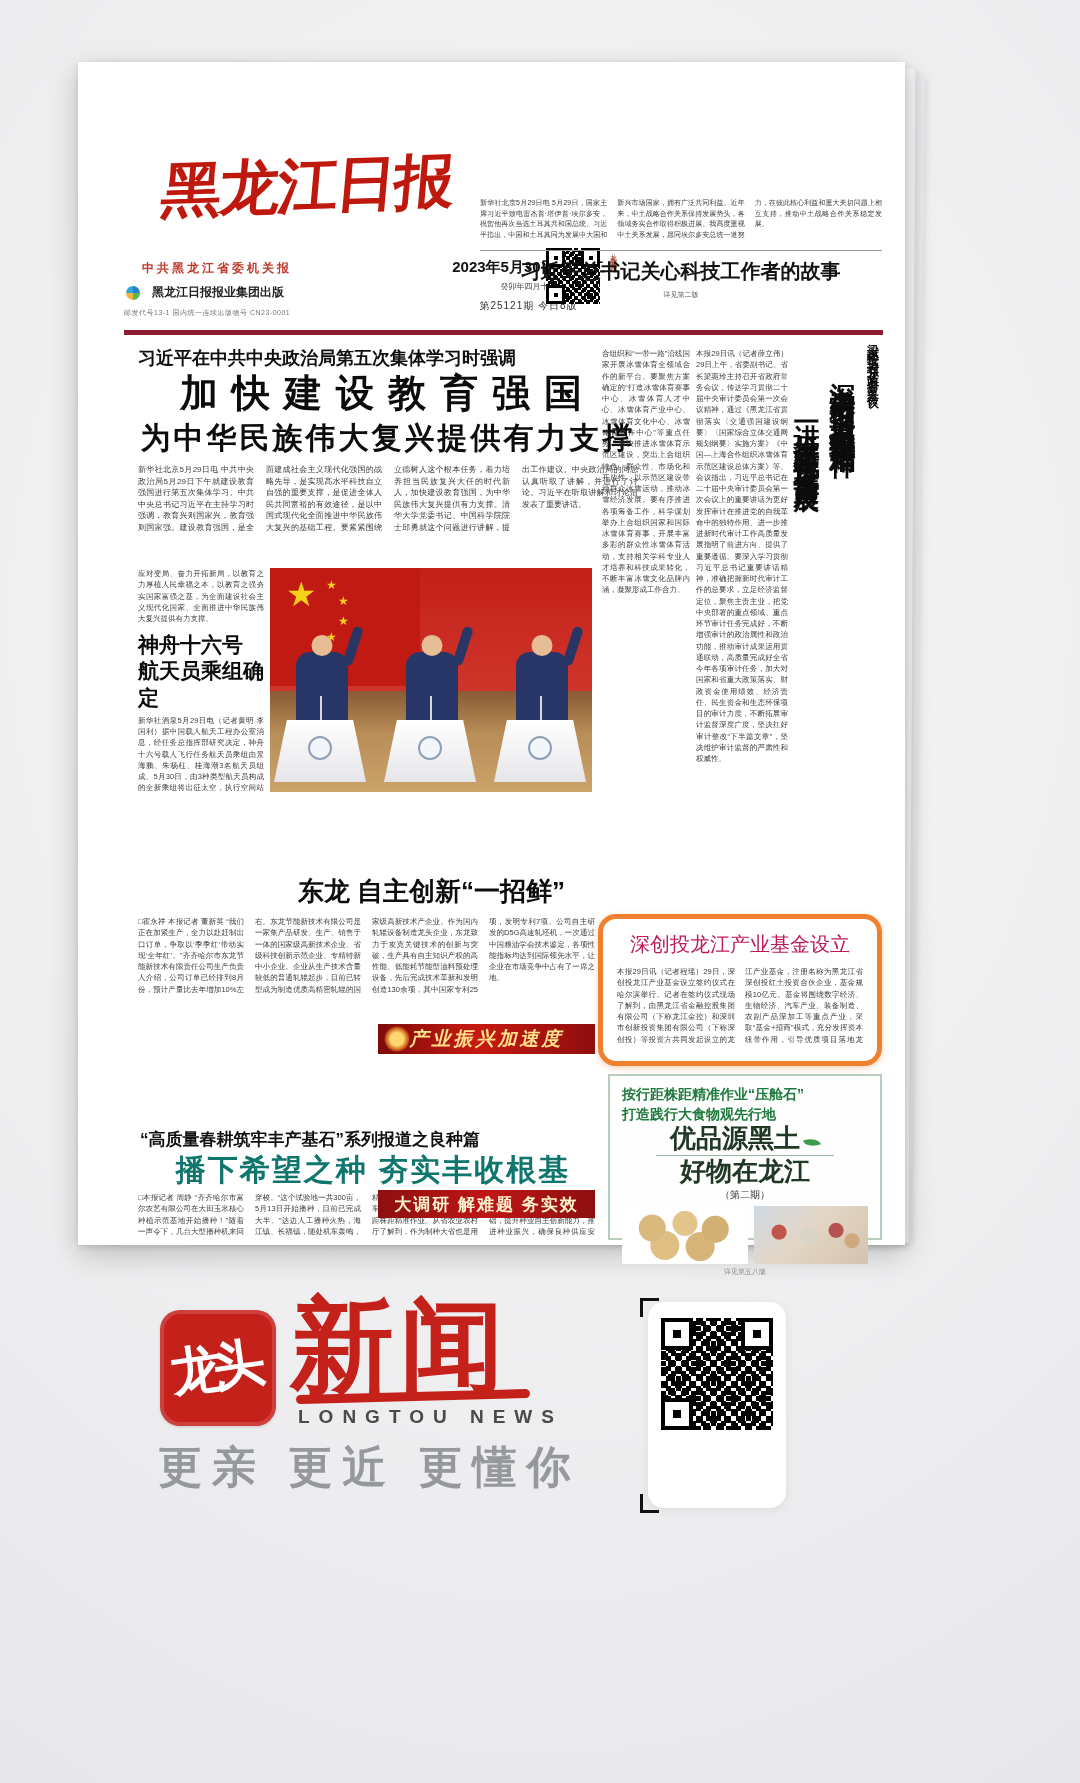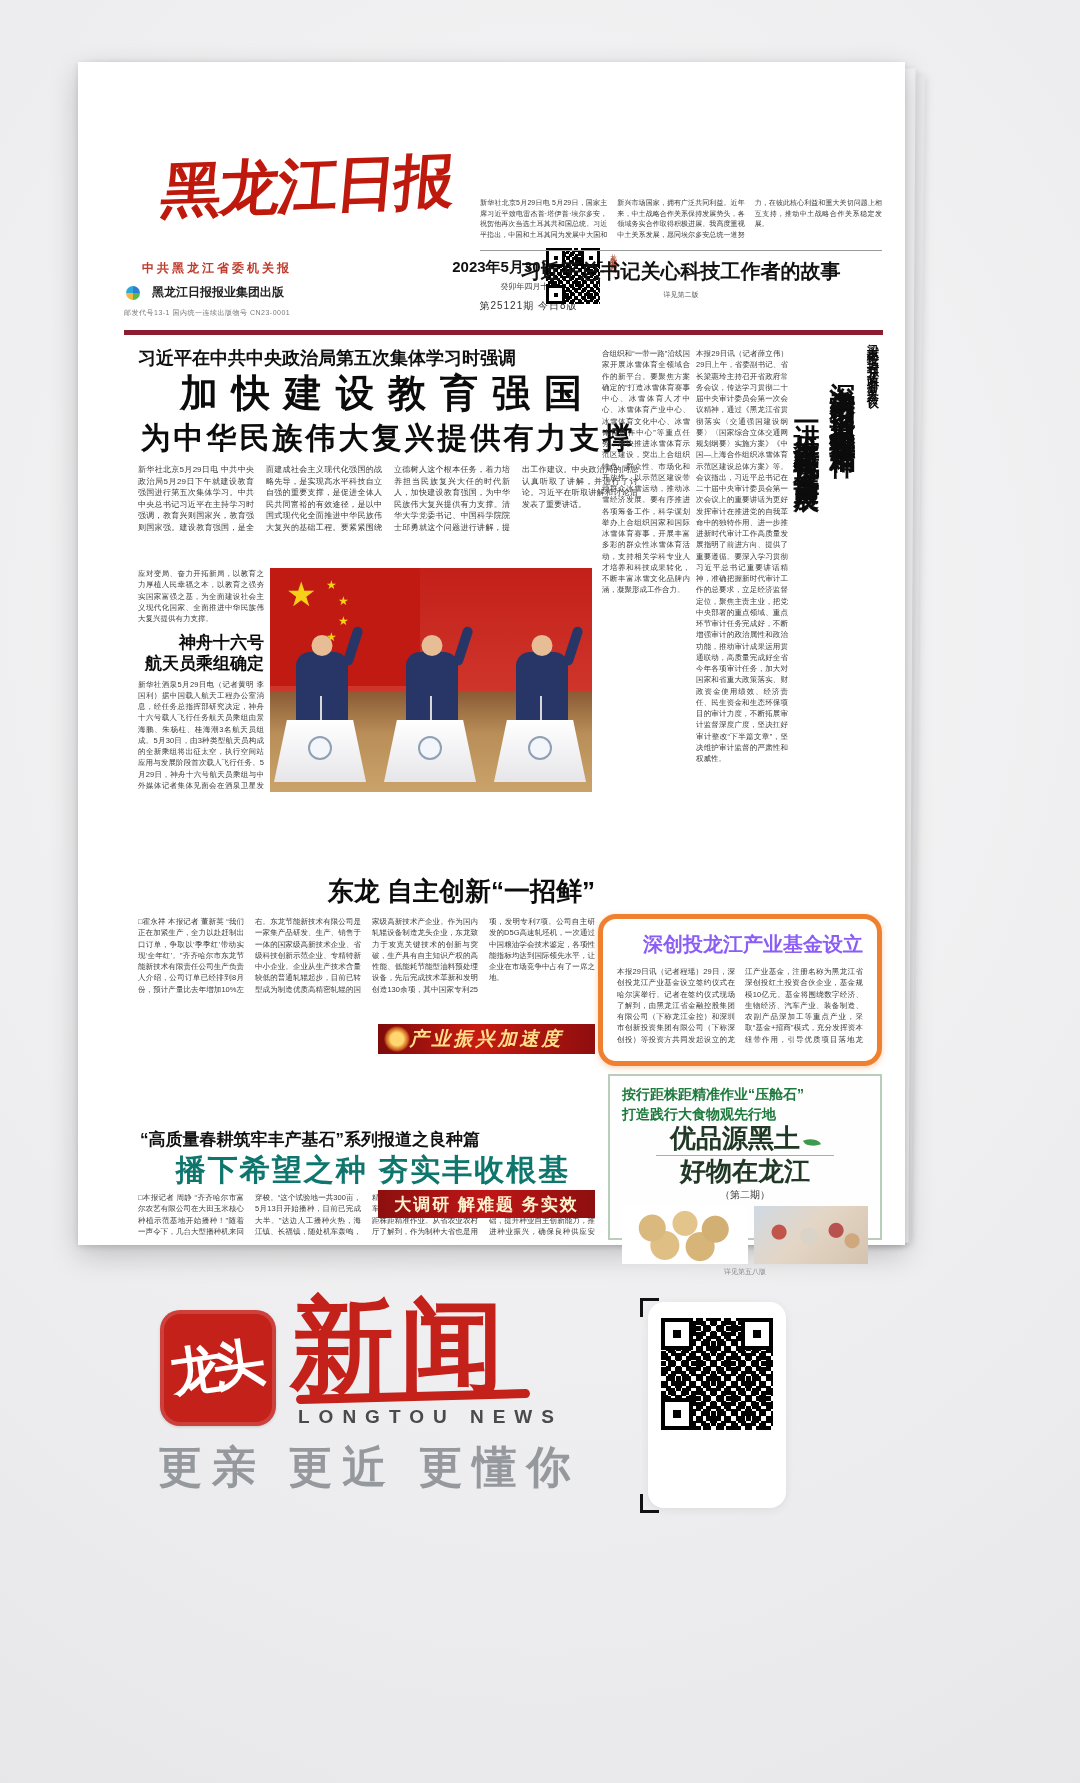--- a/index.html
+++ b/index.html
@@ -53,21 +53,21 @@
   .ms-kicker{left:60px;top:284px;font-size:18px;}
   .ms-h1{left:60px;top:306px;width:500px;text-align:center;font-size:38px;font-weight:bold;
     letter-spacing:14px;color:#0c0c0c;white-space:nowrap;}
   .ms-h2{left:60px;top:356px;width:500px;text-align:center;font-size:30px;font-weight:bold;
     letter-spacing:3px;color:#0c0c0c;white-space:nowrap;}
   .ms-body{left:60px;top:402px;width:500px;height:98px;column-count:4;column-gap:12px;
     font-size:8px;line-height:1.45;}
   
   .sz{left:60px;top:506px;width:126px;height:224px;display:flex;flex-direction:column;}
   .sz-pre{font-size:7.5px;line-height:1.5;height:64px;}
-  .sz-h{text-align:right;font-size:17px;font-weight:bold;color:#0c0c0c;line-height:1.25;}
+  .sz-h{text-align:left;font-size:21px;font-weight:bold;color:#0c0c0c;line-height:1.25;}
   .sz-body{font-size:7.5px;line-height:1.5;flex:1;margin-top:4px;}
   
   .photo{left:192px;top:506px;width:322px;height:224px;overflow:hidden;
     background:linear-gradient(180deg,#c32019 0%,#cf352a 55%,#8a5a35 55%,#b98e58 74%,#caa36a 100%);}
   .flag{position:absolute;left:0;top:0;width:150px;height:118px;background:#c11a12;}
   .star{position:absolute;color:#f7d117;}
   .star-big{left:16px;top:6px;font-size:34px;}
   .s1{left:56px;top:10px;font-size:12px;} .s2{left:68px;top:26px;font-size:12px;}
   .s3{left:68px;top:46px;font-size:12px;} .s4{left:56px;top:62px;font-size:12px;}
   .astro{position:absolute;width:52px;height:74px;background:#283667;border-radius:14px 14px 0 0;bottom:66px;}
@@ -87,32 +87,32 @@
   .rc{top:286px;height:556px;font-size:7.5px;line-height:1.5;}
   .rc-a{left:524px;width:88px;}
   .rc-b{left:618px;width:92px;}
   .vert{writing-mode:vertical-rl;color:#0c0c0c;}
   .v-kicker{left:786px;top:272px;height:280px;font-size:12px;font-weight:bold;letter-spacing:4px;}
   .v-h1{left:748px;top:300px;height:530px;font-size:26px;font-weight:900;letter-spacing:4px;}
   .v-h2{left:712px;top:342px;height:530px;font-size:26px;font-weight:900;letter-spacing:4px;}
   
   .fund{left:520px;top:852px;width:284px;height:152px;background:#fff;border:5px solid #ee8030;
     border-radius:18px;box-shadow:0 2px 6px rgba(238,128,48,.35);padding:12px 14px;box-sizing:border-box;}
-  .fund-h{text-align:right;font-size:20px;font-weight:bold;color:#8b5cf6;margin-bottom:8px;}
+  .fund-h{text-align:center;font-size:20px;font-weight:normal;color:#be185d;margin-bottom:8px;}
   .fund-body{column-count:2;column-gap:10px;font-size:7.5px;line-height:1.5;height:86px;}
   
   .banner{display:flex;align-items:center;justify-content:center;font-weight:900;overflow:hidden;}
   .banner1{left:300px;top:962px;width:217px;height:30px;color:#ffdf8a;font-size:19px;font-style:italic;
     letter-spacing:3px;background:linear-gradient(90deg,#7e0b0b,#c61a12 45%,#8f0e0e);}
   .banner1::before{content:"";position:absolute;left:6px;width:26px;height:26px;border-radius:50%;
     background:radial-gradient(circle,#ffd76e 0 35%,rgba(255,160,40,.55) 60%,transparent 72%);}
   .banner2{left:300px;top:1128px;width:217px;height:28px;color:#fff3cf;font-size:17px;
     letter-spacing:2px;background:linear-gradient(90deg,#8d0f0f,#c01616 50%,#8d0f0f);}
   
-  .dl-h{left:190px;top:812px;width:327px;text-align:right;font-size:26px;font-weight:bold;
+  .dl-h{left:190px;top:812px;width:327px;text-align:center;font-size:26px;font-weight:bold;
     color:#0c0c0c;white-space:nowrap;}
   .dl-body{left:60px;top:854px;width:457px;height:140px;column-count:4;column-gap:11px;
     font-size:7.5px;line-height:1.5;}
   
   .seed-kicker{left:62px;top:1066px;font-size:17px;}
   .seed-h{left:60px;top:1088px;width:470px;text-align:center;font-size:30px;font-weight:bold;
     letter-spacing:2px;color:#0f766e;white-space:nowrap;}
   .seed-body{left:60px;top:1130px;width:457px;height:48px;column-count:4;column-gap:11px;
     font-size:7.5px;line-height:1.5;}
   

